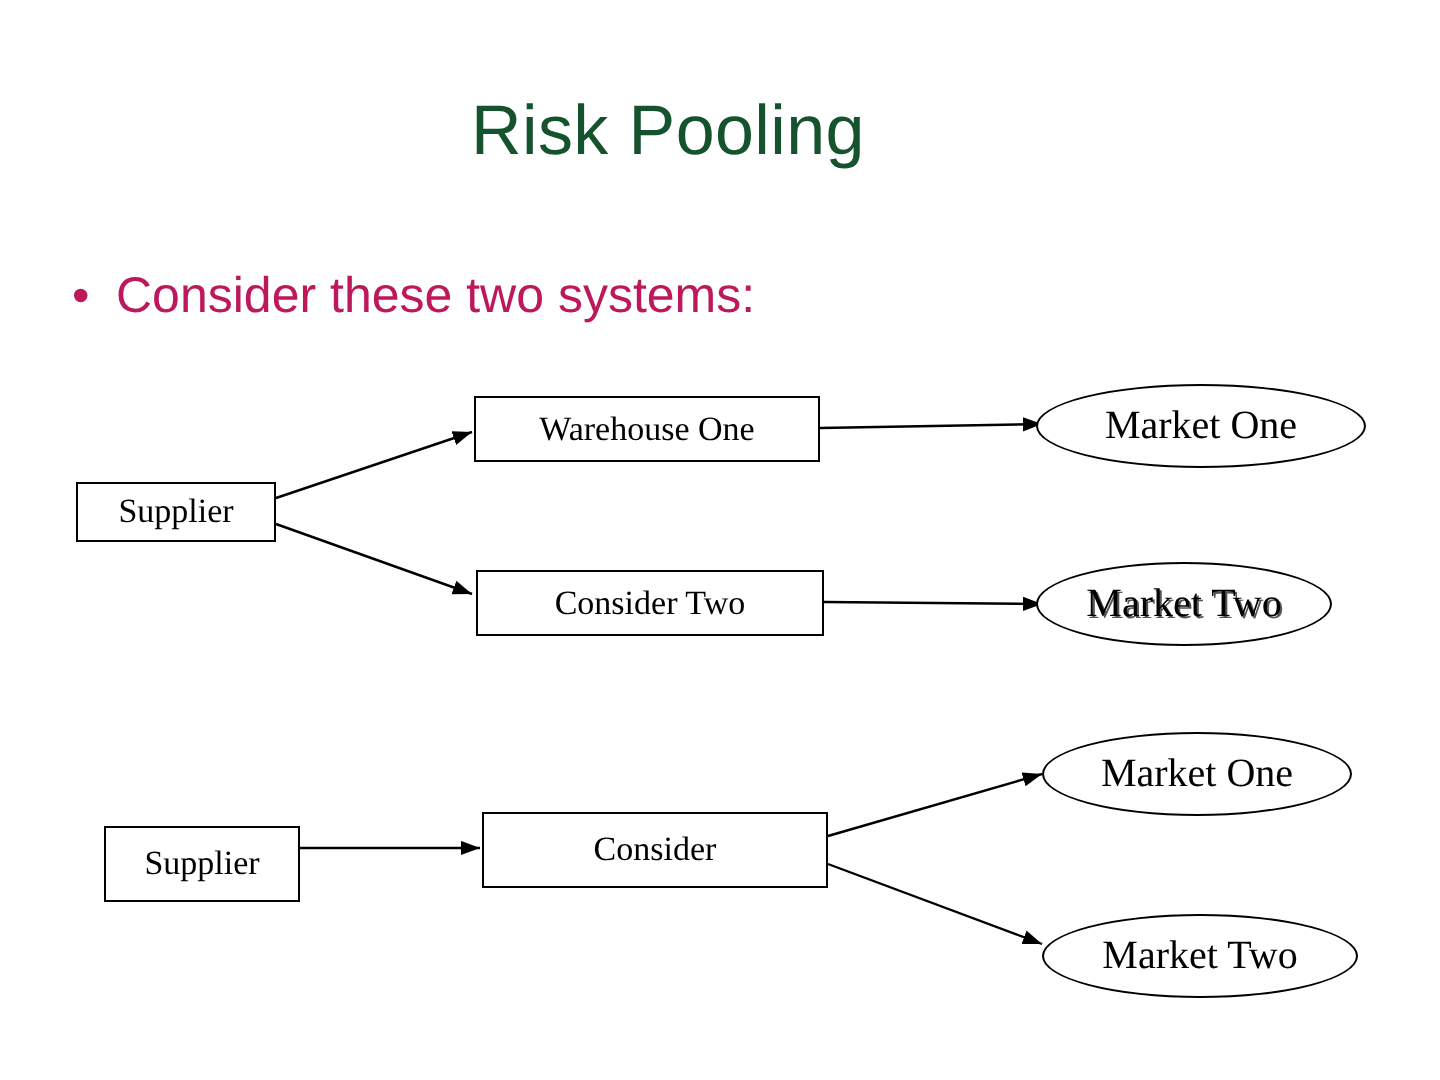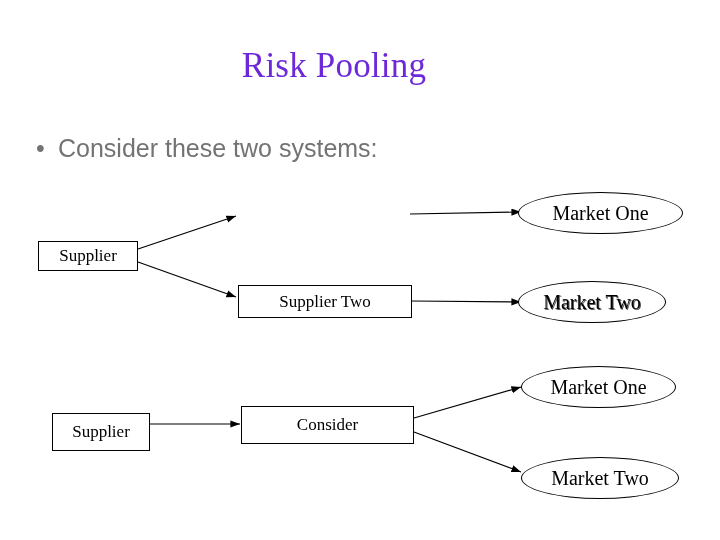--- a/index.html
+++ b/index.html
@@ -17,32 +17,32 @@
     position: relative;
     width: 720px;
     height: 540px;
   }
   .title {
     position: absolute;
     left: 0;
     top: 46px;
     width: 668px;
     text-align: center;
-    font-family: Liberation Serif, serif;
+    font-family: Liberation Sans, sans-serif;
     font-size: 35px;
-    color: #6d28d9;
+    color: #14532d;
     letter-spacing: 0.2px;
   }
   .bullet {
     position: absolute;
     left: 36px;
     top: 134px;
     font-family: "Liberation Sans", sans-serif;
     font-size: 25px;
-    color: #737373;
+    color: #be185d;
     white-space: nowrap;
   }
   .bullet .dot {
     display: inline-block;
     width: 22px;
     font-size: 25px;
   }
   
   .box {
     position: absolute;
@@ -111,22 +111,23 @@
 
     <line x1="150" y1="424" x2="240" y2="424" stroke="#000000" stroke-width="1.2" marker-end="url(#arrow)"></line>
 
     <line x1="414" y1="418" x2="521" y2="387" stroke="#000000" stroke-width="1.2" marker-end="url(#arrow)"></line>
 
     <line x1="414" y1="432" x2="521" y2="472" stroke="#000000" stroke-width="1.2" marker-end="url(#arrow)"></line>
   </svg>
 
   <div class="box" style="left:38px; top:241px; width:100px; height:30px;">Supplier</div>
 
+  <div class="box" style="left:237px; top:198px; width:173px; height:33px;">Warehouse One</div>
 
-  <div class="box" style="left:238px; top:285px; width:174px; height:33px;">Supplier Two</div>
+  <div class="box" style="left:238px; top:285px; width:174px; height:33px;">Consider Two</div>
 
   <div class="ellipse" style="left:518px; top:192px; width:165px; height:42px;">Market One</div>
 
   <div class="ellipse shadowed" style="left:518px; top:281px; width:148px; height:42px;">Market Two</div>
 
   <div class="box" style="left:52px; top:413px; width:98px; height:38px;">Supplier</div>
 
   <div class="box" style="left:241px; top:406px; width:173px; height:38px;">Consider</div>
 
   <div class="ellipse" style="left:521px; top:366px; width:155px; height:42px;">Market One</div>

